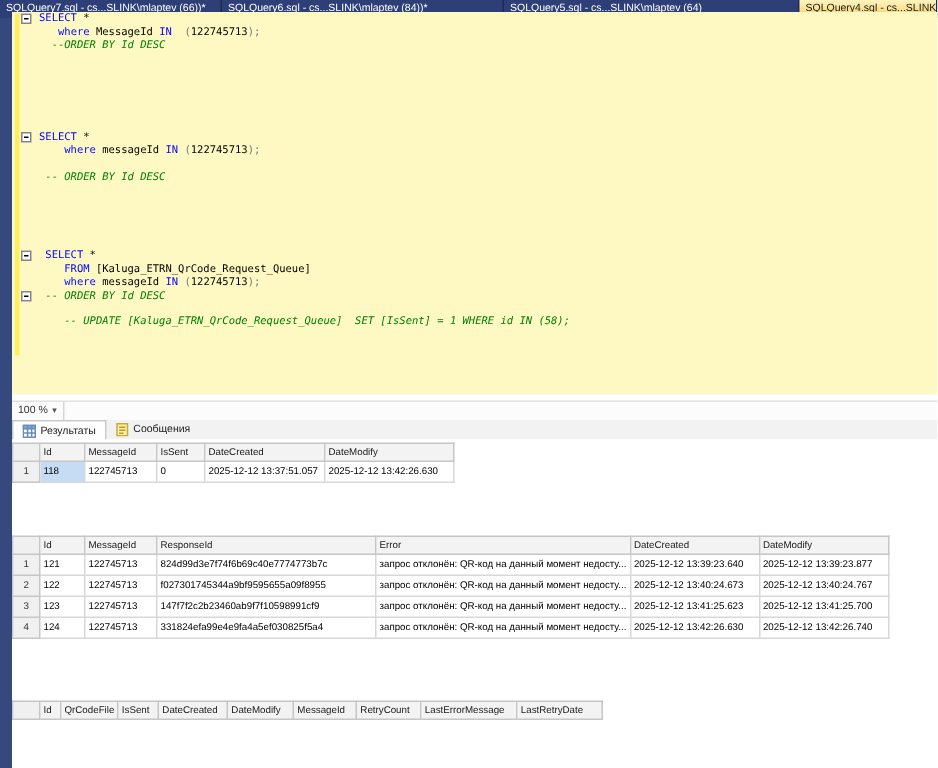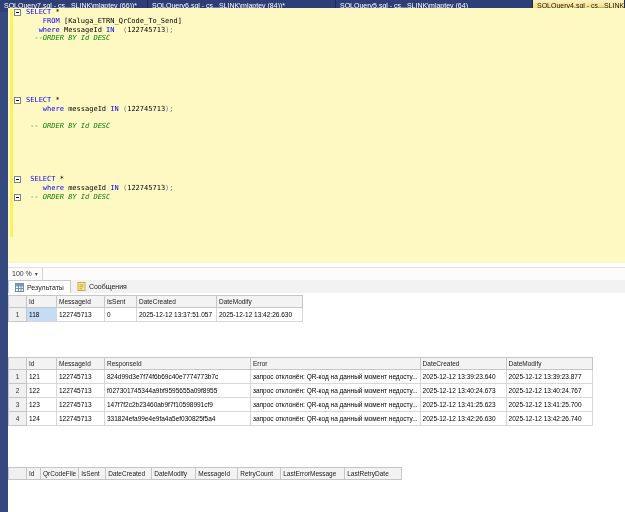--- a/index.html
+++ b/index.html
@@ -63,42 +63,43 @@
       <div class="tab" style="width: 148px;">SQLQuery7.sql - cs...SLINK\mlaptev (66))*</div>
       <div class="tab" style="width: 188px;">SQLQuery6.sql - cs...SLINK\mlaptev (84))*</div>
       <div class="tab" style="width: 197px;">SQLQuery5.sql - cs...SLINK\mlaptev (64)</div>
       <div class="tab active" style="width: 92px;">SQLQuery4.sql - cs...SLINK\mlaptev (7...</div>
     </div>
 
   <div class="editor">
     <div class="change-bar"></div>
     <div class="codewrap" id="code">
         <div class="code-line"><span class="fold-box"></span><span class="tok-k">SELECT</span><span class="tok-t"> *</span></div>
-        <div class="code-line"><span class="tok-t">    </span><span class="tok-k">FROM</span><span class="tok-t"> [Kaluga_ETRN_QrCode_To_Send]</span></div>
         <div class="code-line"><span class="tok-t">   </span><span class="tok-k">where</span><span class="tok-t"> MessageId </span><span class="tok-k">IN</span><span class="tok-g">  (</span><span class="tok-t">122745713</span><span class="tok-g">);</span></div>
         <div class="code-line"><span class="tok-t">  </span><span class="tok-c">--ORDER BY Id DESC</span></div>
         <div class="code-line"></div>
         <div class="code-line"><span class="tok-t">    </span></div>
         <div class="code-line"></div>
         <div class="code-line"></div>
         <div class="code-line"></div>
         <div class="code-line"></div>
         <div class="code-line"><span class="fold-box"></span><span class="tok-k">SELECT</span><span class="tok-t"> *</span></div>
         <div class="code-line"><span class="tok-t">    </span><span class="tok-k">where</span><span class="tok-t"> messageId </span><span class="tok-k">IN</span><span class="tok-g"> (</span><span class="tok-t">122745713</span><span class="tok-g">);</span></div>
         <div class="code-line"></div>
         <div class="code-line"><span class="tok-t"> </span><span class="tok-c">-- ORDER BY Id DESC</span></div>
         <div class="code-line"></div>
         <div class="code-line"></div>
         <div class="code-line"></div>
         <div class="code-line"></div>
         <div class="code-line"></div>
         <div class="code-line"><span class="fold-box"></span><span class="tok-t"> </span><span class="tok-k">SELECT</span><span class="tok-t"> *</span></div>
+        <div class="code-line"><span class="tok-t">    </span><span class="tok-k">FROM</span><span class="tok-t"> [Kaluga_ETRN_QrCode_Request_Queue]</span></div>
         <div class="code-line"><span class="tok-t">    </span><span class="tok-k">where</span><span class="tok-t"> messageId </span><span class="tok-k">IN</span><span class="tok-g"> (</span><span class="tok-t">122745713</span><span class="tok-g">);</span></div>
         <div class="code-line"><span class="fold-box"></span><span class="tok-t"> </span><span class="tok-c">-- ORDER BY Id DESC</span></div>
         <div class="code-line"></div>
+        <div class="code-line"><span class="tok-t">    </span><span class="tok-c">-- UPDATE [Kaluga_ETRN_QrCode_Request_Queue]  SET [IsSent] = 1 WHERE id IN (58);</span></div>
       </div>
   </div>
 
   <div class="zoombar">
     <div class="zoom-combo">
       <span>100 %</span>
       <span class="zarrow">▾</span>
     </div>
   </div>
 

